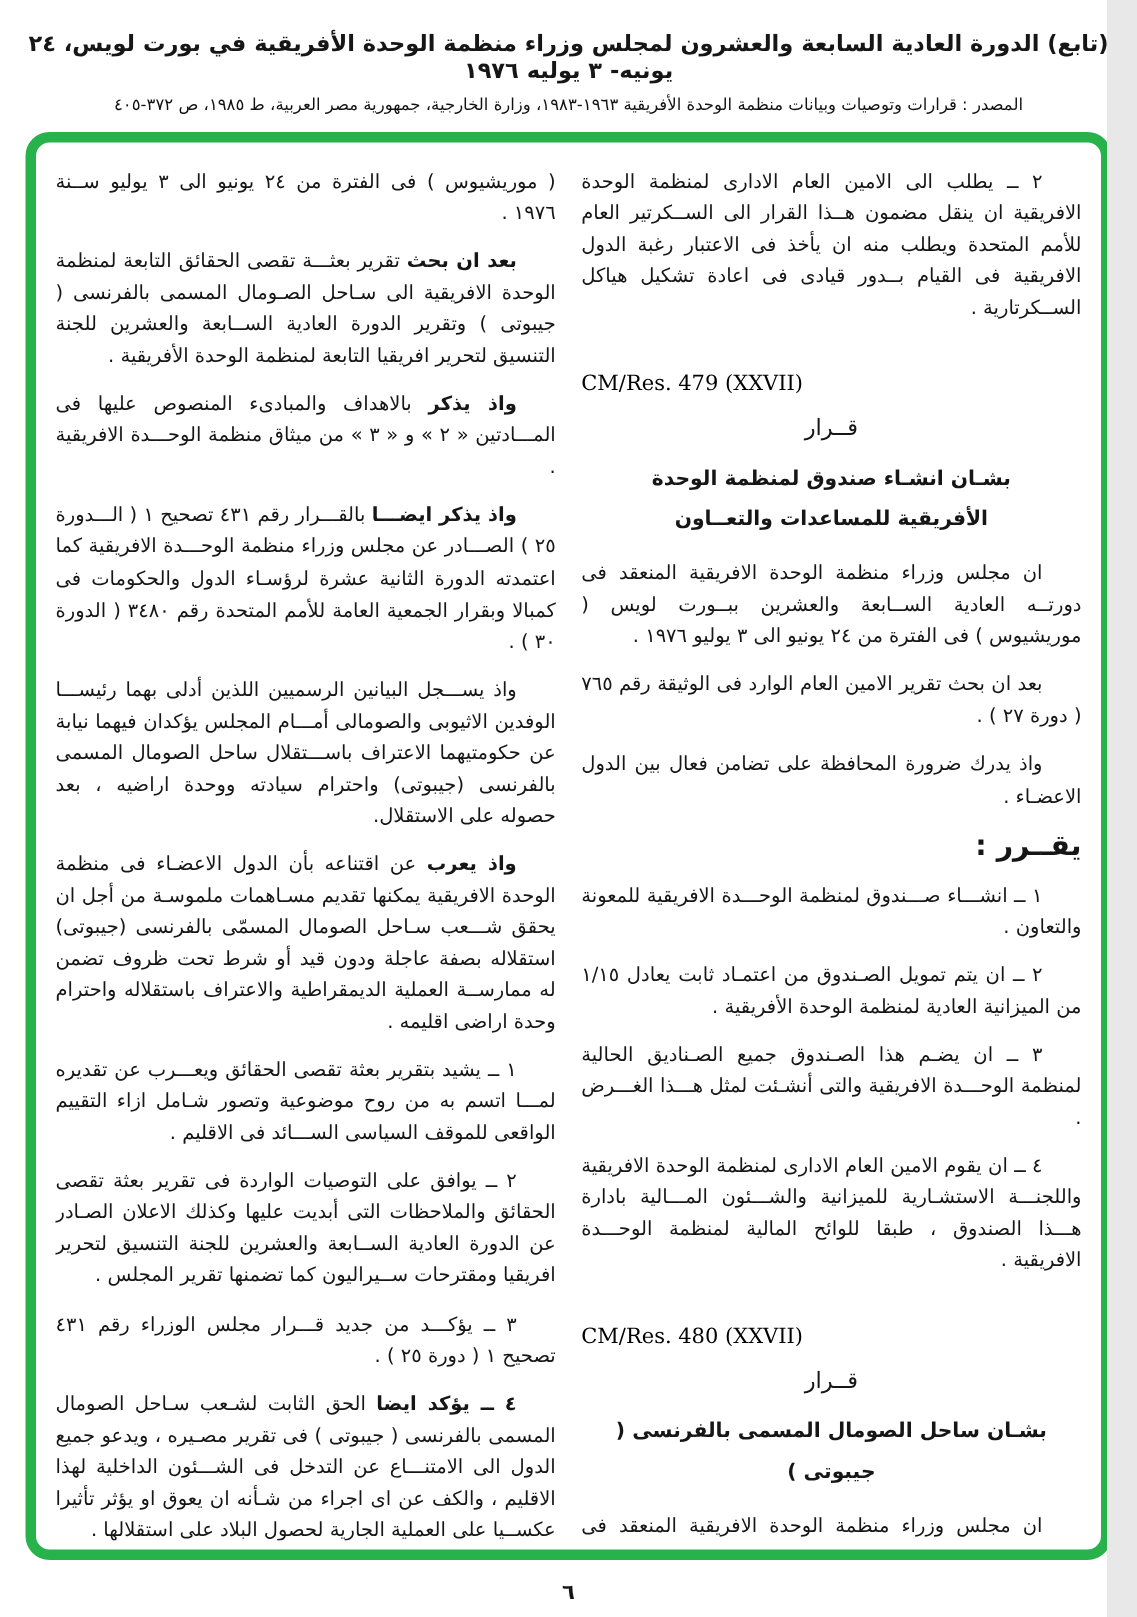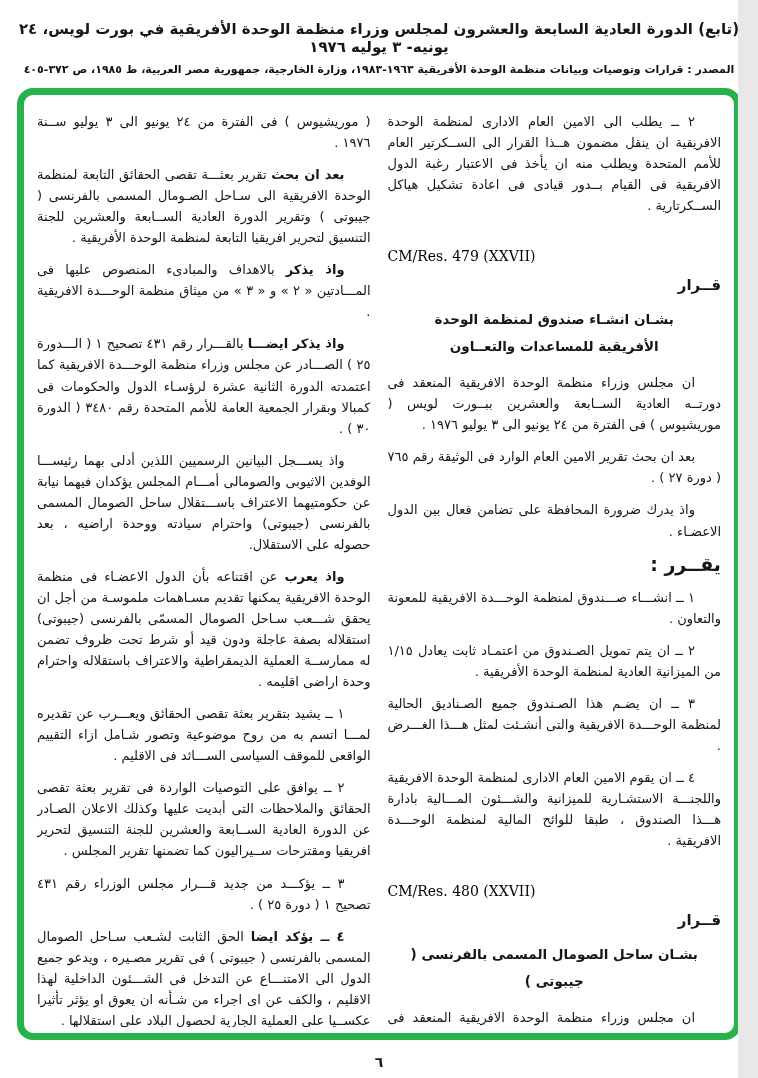--- a/index.html
+++ b/index.html
@@ -7,21 +7,21 @@
     position:relative;
     width:738px;height:1078px;
     background:#ffffff;
     font-family:"DejaVu Sans",sans-serif;
     color:#161616;
     overflow:hidden;
   }
   
   .hdr{position:absolute;top:20px;left:0;width:758px;direction:rtl;text-align:center;}
   .hdr-line1{font-size:15px;font-weight:bold;letter-spacing:0;padding:0 14px;}
-  .hdr-line2{font-size:11px;font-weight:bold;margin-top:7px;padding:0 10px;color:#111;}
+  .hdr-line2{font-size:11px;font-weight:normal;margin-top:7px;padding:0 10px;color:#111;}
   
   .frame{
     position:absolute;top:88px;left:17px;
     width:724px;height:952px;
     box-sizing:border-box;
     border:7px solid #27b24c;
     border-radius:16px;
     background:#fff;
     padding:16px 13px 6px 13px;
     overflow:hidden;
@@ -31,21 +31,21 @@
   
   .para{font-size:13px;line-height:1.62;margin:0 0 11px 0;}
   .indent{text-indent:26px;}
   .lead{font-weight:bold;}
   .resref{
     direction:ltr;text-align:left;
     font-family:"DejaVu Serif",serif;
     font-size:14px;color:#000;
     margin:32px 0 12px 0;
   }
-  .rhead{font-size:15px;font-weight:bold;margin:4px 0 12px 0;}
+  .rhead{font-size:15px;font-weight:normal;text-align:center;margin:4px 0 12px 0;}
   .rsub{
     font-size:13.5px;font-weight:bold;text-align:center;
     white-space:pre-line;line-height:2;
     margin:0 0 12px 0;
   }
   .decides{font-size:19px;font-weight:bold;margin:0 0 12px 0;}
   
   .pagenum{
     position:absolute;bottom:8px;left:0;width:758px;
     text-align:center;font-size:14px;font-weight:bold;direction:rtl;

